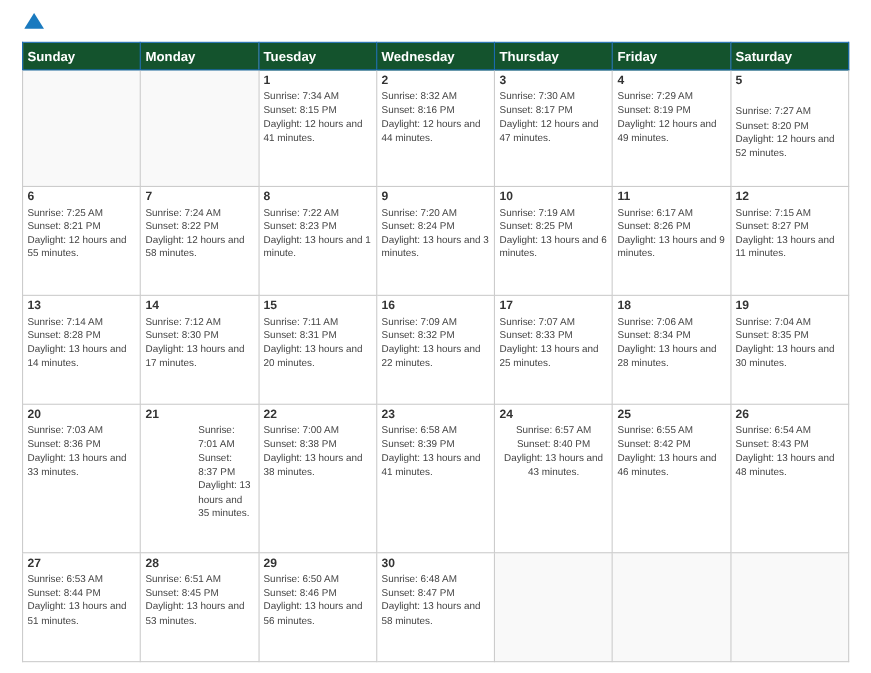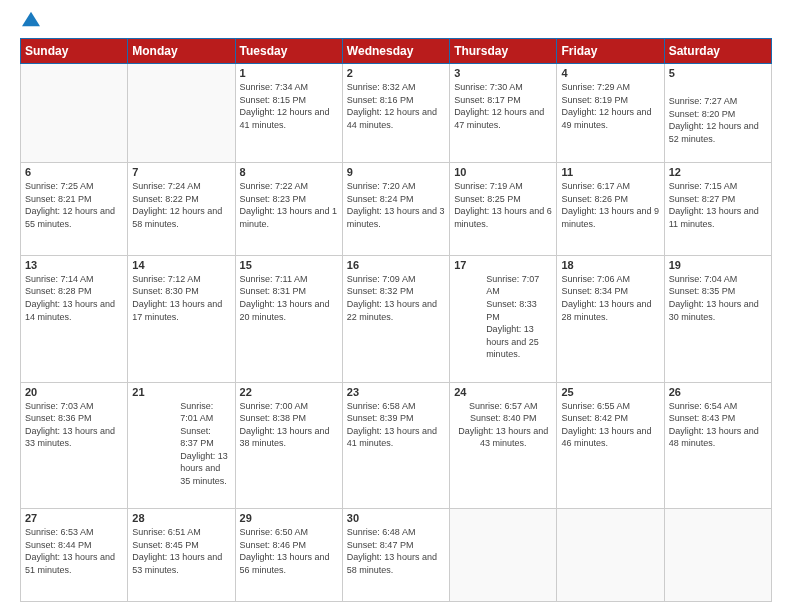--- a/index.html
+++ b/index.html
@@ -61,21 +61,21 @@
       color: #555;
     }
     .calendar {
       flex: 1;
       border: 1px solid #ccc;
       border-collapse: collapse;
       width: 100%;
       table-layout: fixed;
     }
     .calendar th {
-      background: #b91c1c;
+      background: #14532d;
       color: white;
       font-size: 12px;
       font-weight: bold;
       padding: 5px 4px;
       text-align: left;
       border: 1px solid #1a6aaf;
     }
     .calendar td {
       border: 1px solid #ccc;
       vertical-align: top;
@@ -232,21 +232,21 @@
 Daylight: 13 hours and 20 minutes.</div>
           </td>
           <td>
             <span class="day-num">16</span>
             <div class="day-info" style="white-space: pre-line;">Sunrise: 7:09 AM
 Sunset: 8:32 PM
 Daylight: 13 hours and 22 minutes.</div>
           </td>
           <td>
             <span class="day-num">17</span>
-            <div class="day-info" style="white-space: pre-line; margin-left: 32px;">Sunrise: 7:07 AM
+            <div class="day-info" style="white-space: pre-line;">Sunrise: 7:07 AM
 Sunset: 8:33 PM
 Daylight: 13 hours and 25 minutes.</div>
           </td>
           <td>
             <span class="day-num">18</span>
             <div class="day-info" style="white-space: pre-line;">Sunrise: 7:06 AM
 Sunset: 8:34 PM
 Daylight: 13 hours and 28 minutes.</div>
           </td>
           <td>

